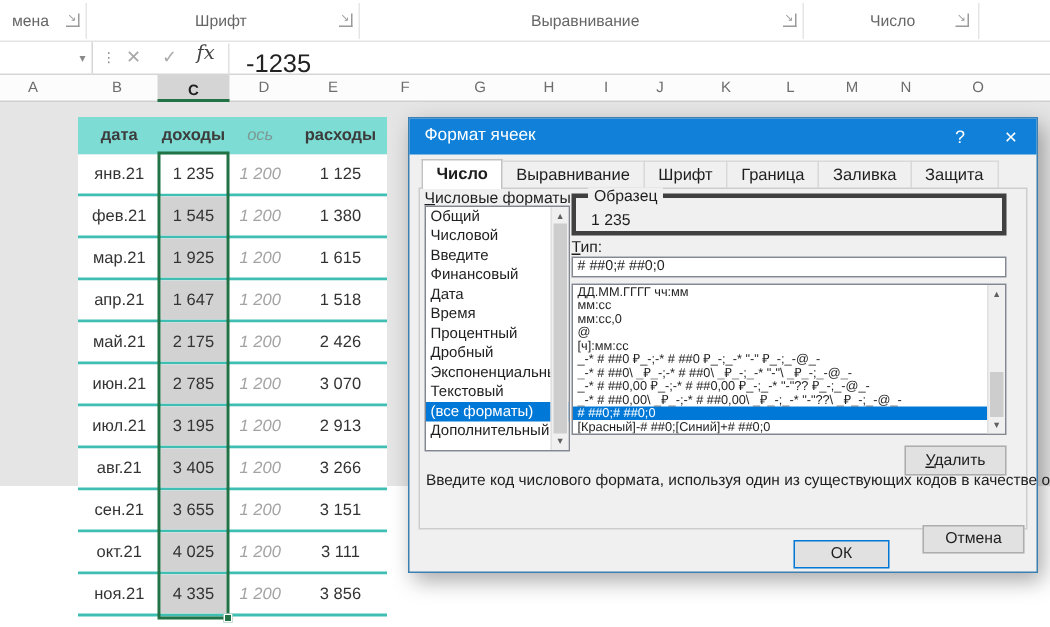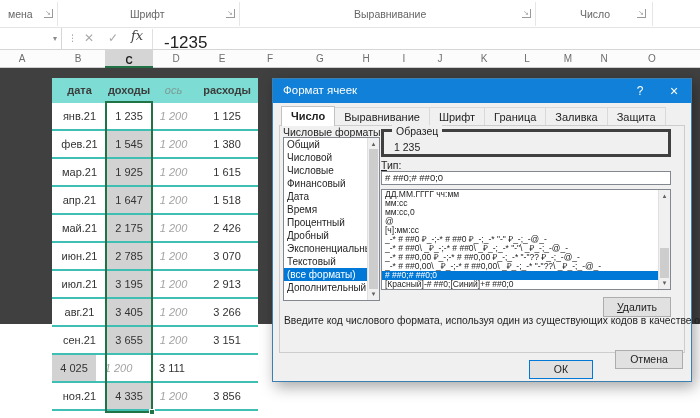--- a/index.html
+++ b/index.html
@@ -1,18 +1,18 @@
 <!DOCTYPE html>
 <html><head>
 <meta charset="utf-8">
 <style>
   * { margin:0; padding:0; box-sizing:border-box; }
   html,body { width:700px; height:418px; overflow:hidden; background:#fff;
               font-family:"Liberation Sans", sans-serif; }
-  #stage { position:relative; width:700px; height:324px; background:#404040; }
+  #stage { position:relative; width:700px; height:324px; background:#e5e5e5; }
   .abs { position:absolute; }
 
   
   #ribbon { left:0; top:0; width:700px; height:28px; background:#fff; border-bottom:1px solid #e4e4e4; }
   .grp-label { position:absolute; top:8px; font-size:10.5px; color:#666; }
   .vsep { position:absolute; top:2px; width:1px; height:24px; background:#e6e6e6; }
   .launcher { position:absolute; top:9px; width:9px; height:9px;
               border-right:1px solid #9a9a9a; border-bottom:1px solid #9a9a9a;
               color:#9a9a9a; font-size:7px; line-height:7px; text-align:center; }
 
@@ -205,20 +205,21 @@
       <div class="tc w3 axis">1 200</div>
       <div class="tc w4">3 266</div>
     </div>
     <div class="trow">
       <div class="tc w1">сен.21</div>
       <div class="tc w2 c-inc">3 655</div>
       <div class="tc w3 axis">1 200</div>
       <div class="tc w4">3 151</div>
     </div>
     <div class="trow">
+      <div class="tc w1">окт.21</div>
       <div class="tc w2 c-inc">4 025</div>
       <div class="tc w3 axis">1 200</div>
       <div class="tc w4">3 111</div>
     </div>
     <div class="trow">
       <div class="tc w1">ноя.21</div>
       <div class="tc w2 c-inc">4 335</div>
       <div class="tc w3 axis">1 200</div>
       <div class="tc w4">3 856</div>
     </div>
@@ -244,21 +245,21 @@
       <div class="tab">Защита</div>
     </div>
 
     <div id="tabpage"></div>
 
     <span class="lbl accel" style="left:10px;top:47px">Числовые форматы:</span>
 
     <div id="catlist">
       <div class="cat">Общий</div>
       <div class="cat">Числовой</div>
-      <div class="cat">Числовые</div>
+      <div class="cat">Введите</div>
       <div class="cat">Финансовый</div>
       <div class="cat">Дата</div>
       <div class="cat">Время</div>
       <div class="cat">Процентный</div>
       <div class="cat">Дробный</div>
       <div class="cat">Экспоненциальный</div>
       <div class="cat">Текстовый</div>
       <div class="cat sel">(все форматы)</div>
       <div class="cat">Дополнительный</div>
       <div class="sb">

